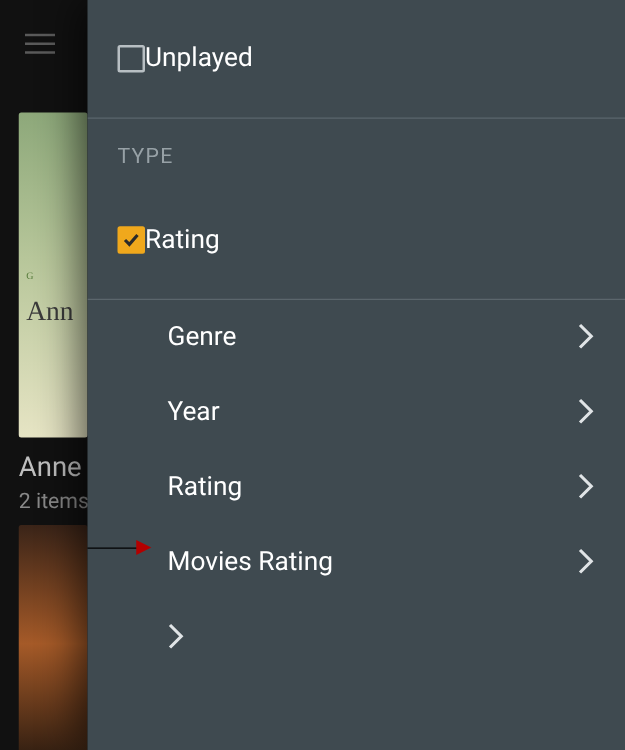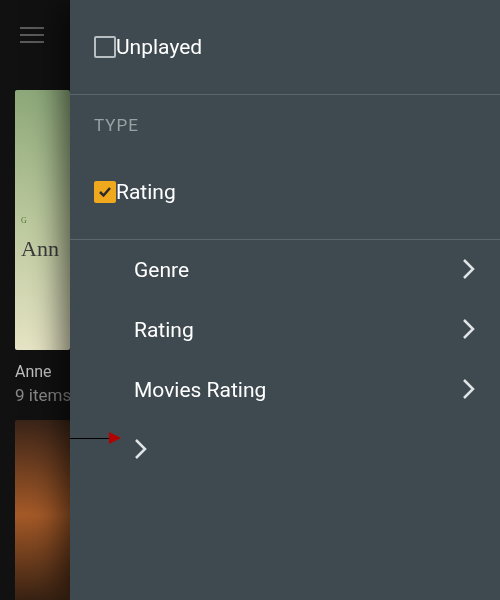--- a/index.html
+++ b/index.html
@@ -62,21 +62,21 @@
     left: 6px;
     font-family: Georgia, serif;
   }
   .label-area {
     position: absolute;
     top: 362px;
     left: 15px;
     color: #888;
     font-size: 17px;
   }
-  .label-area .title { color: #bfbfbf; font-size: 16px; margin-bottom: 4px; }
+  .label-area .title { color: #bfbfbf; font-size: 22px; margin-bottom: 4px; }
   .poster2 {
     width: 55px;
     height: 190px;
     background: linear-gradient(180deg,#3a2418 0%,#a55a28 50%,#2b1b10 100%);
     position: absolute;
     top: 420px;
     left: 15px;
     border-radius: 2px;
   }
 
@@ -175,21 +175,21 @@
         <span></span>
         <span></span>
     </div>
   </div>
   <div class="poster1">
     <div class="poster1-text">Ann</div>
     <div class="poster1-sub">G</div>
   </div>
   <div class="label-area">
     <div class="title">Anne</div>
-    <div>9 items</div>
+    <div>2 items</div>
   </div>
   <div class="poster2"></div>
 </div>
 
 <div class="panel">
 
   <div class="row">
     <div class="checkbox">
       
     </div>
@@ -213,20 +213,26 @@
   <div class="divider"></div>
 
 
   <div class="filter-row">
     <div class="filter-label">Genre</div>
     <svg class="chevron" width="14" height="22" viewBox="0 0 14 22">
         <path d="M2 2 L11 11 L2 20" stroke="currentColor" stroke-width="2.5" fill="none"></path>
       </svg>
   </div>
 
+  <div class="filter-row">
+    <div class="filter-label">Year</div>
+    <svg class="chevron" width="14" height="22" viewBox="0 0 14 22">
+        <path d="M2 2 L11 11 L2 20" stroke="currentColor" stroke-width="2.5" fill="none"></path>
+      </svg>
+  </div>
 
   <div class="filter-row">
     <div class="filter-label">Rating</div>
     <svg class="chevron" width="14" height="22" viewBox="0 0 14 22">
         <path d="M2 2 L11 11 L2 20" stroke="currentColor" stroke-width="2.5" fill="none"></path>
       </svg>
   </div>
 
   <div class="filter-row">
     <div class="filter-label">Movies Rating</div>

